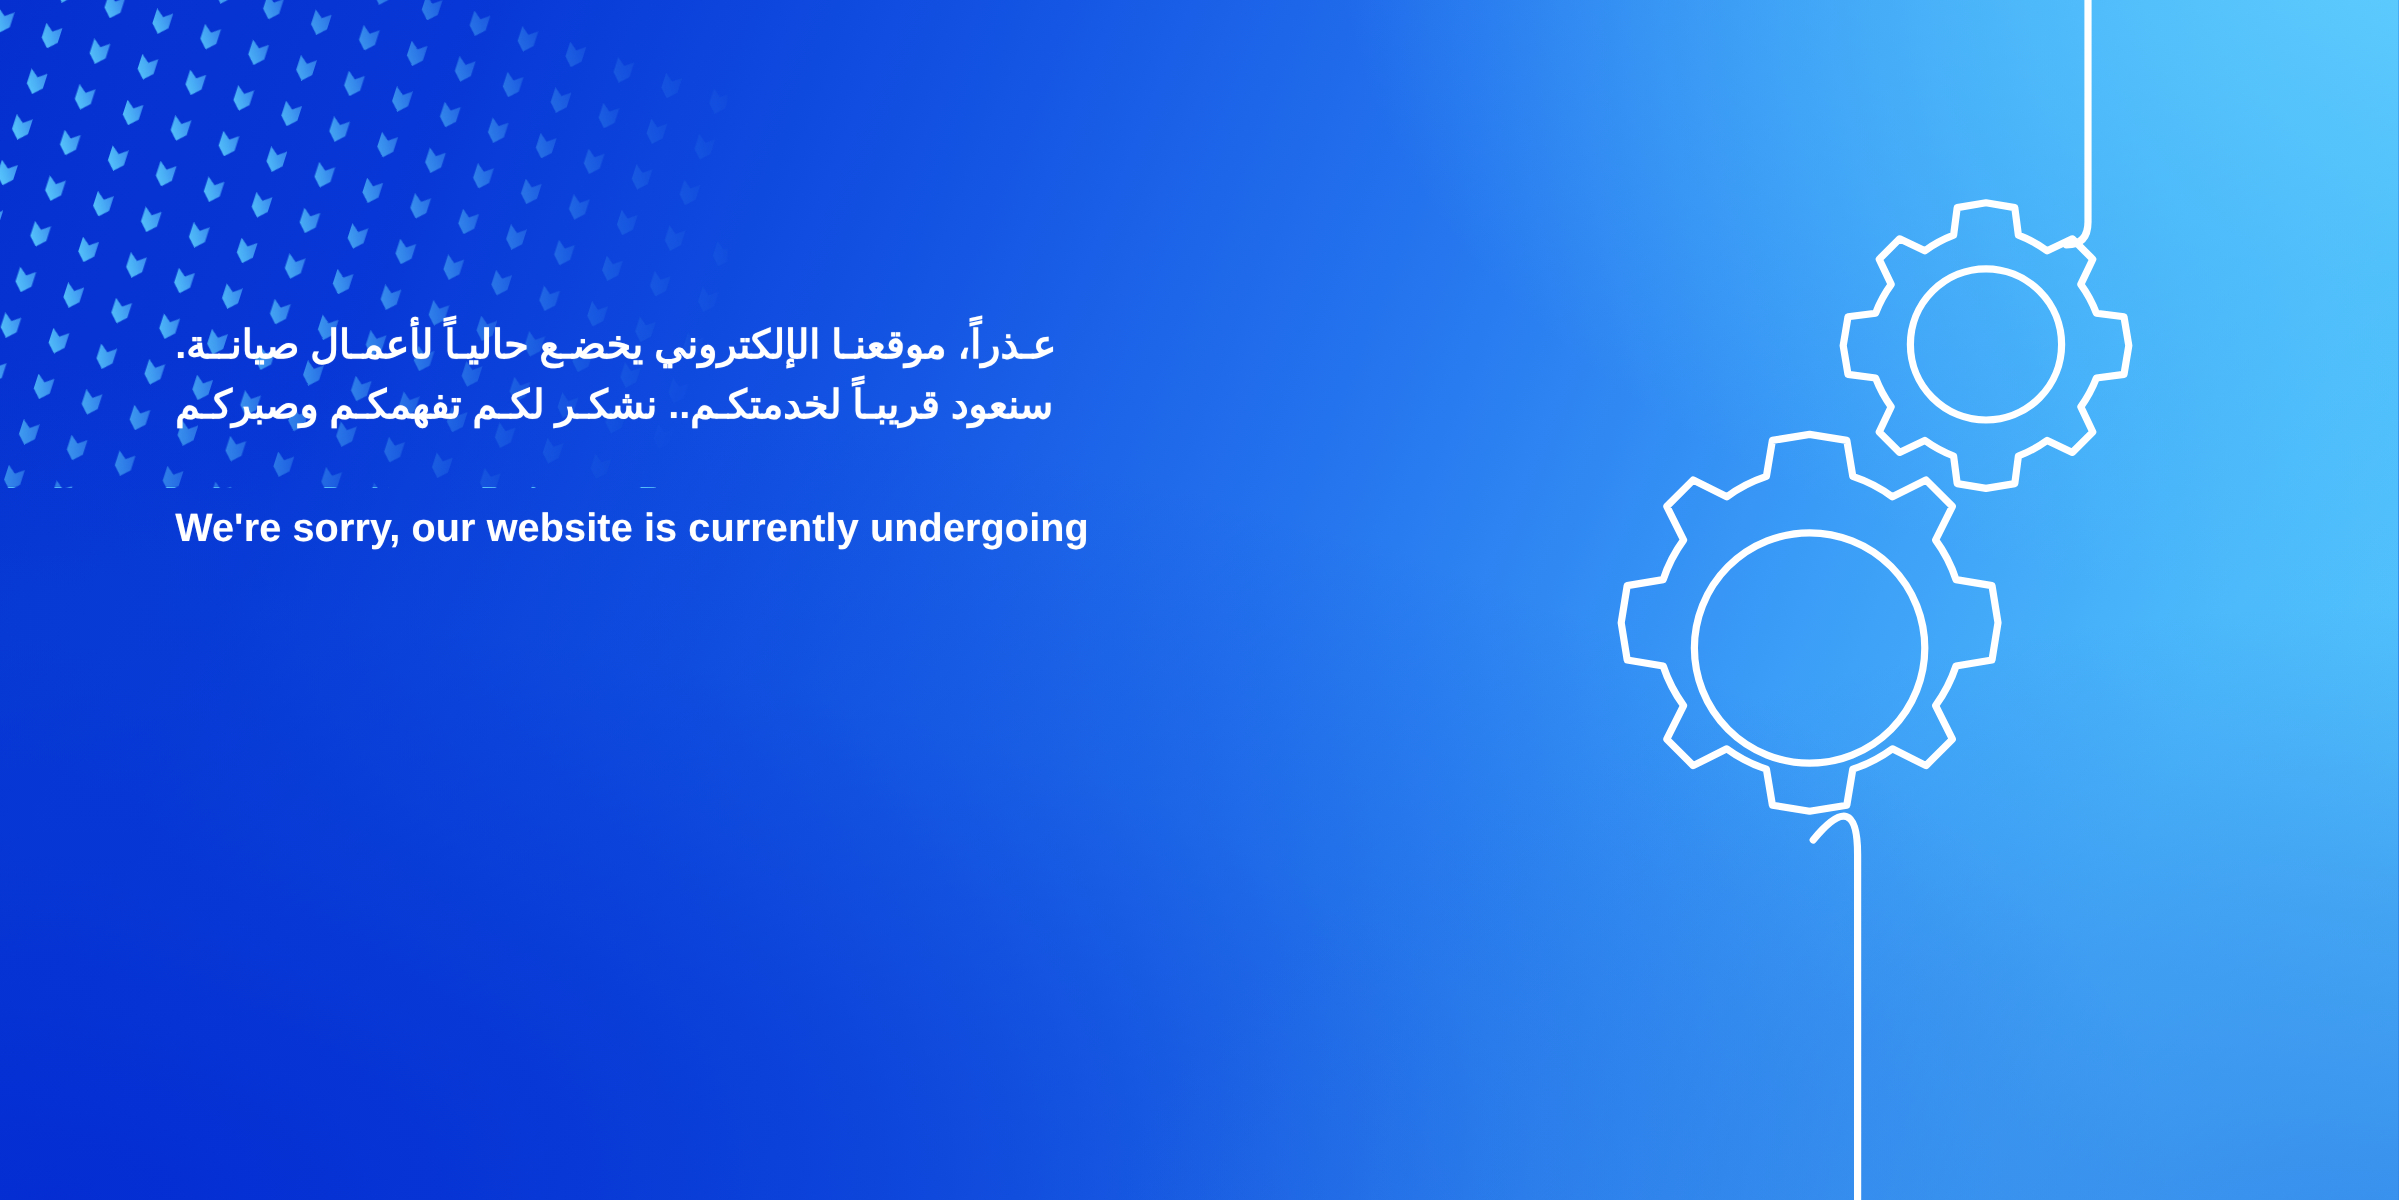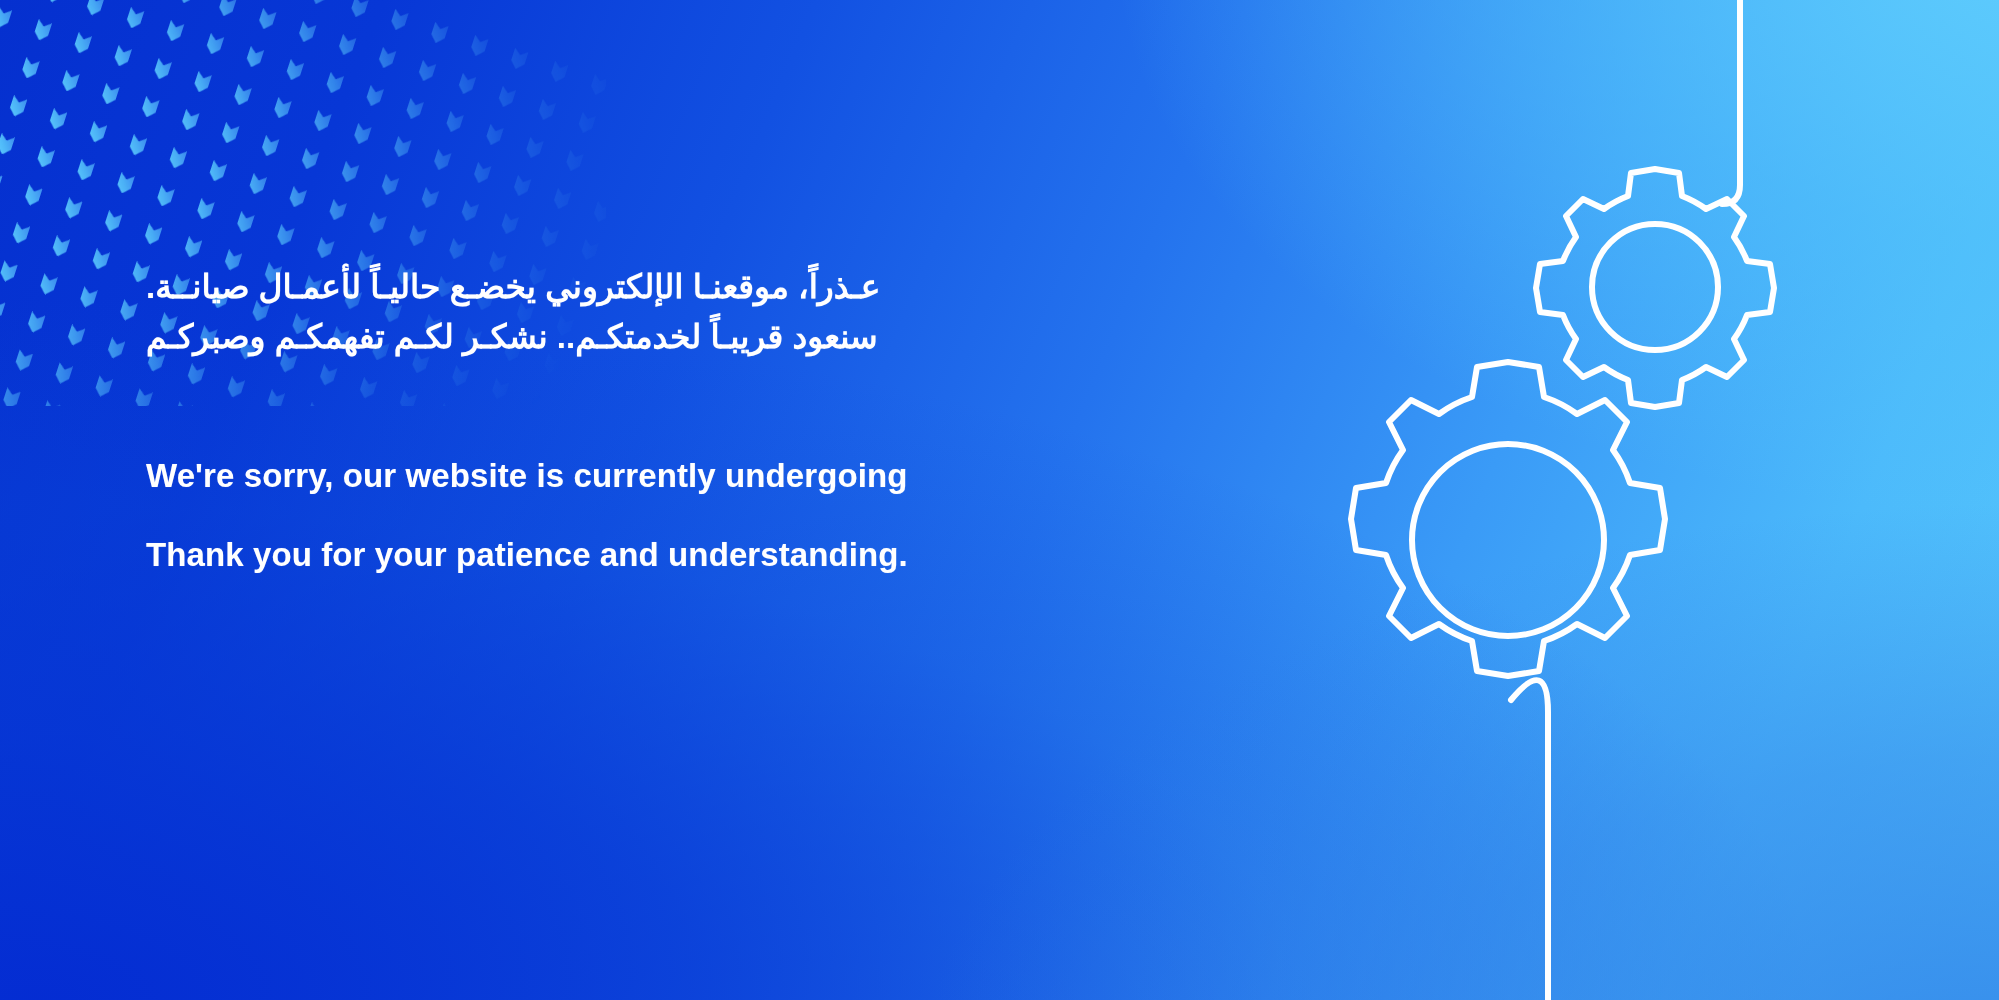--- a/index.html
+++ b/index.html
@@ -97,21 +97,21 @@
   .english {
     margin: 0;
     padding-top: 56px;
     color: #ffffff;
     font-size: 33px;
     line-height: 43px;
     font-weight: 700;
     letter-spacing: 0.1px;
     text-shadow: 0 0 1px rgba(255,255,255,0.3);
   }
-  .english .ln { display: block; white-space: nowrap; margin-top: 36px; }
+  .english .ln { display: block; white-space: nowrap; }
 </style>
 </head>
 <body>
 
 <div id="page">
 
   <div class="bg-base"></div>
   <div class="bg-tint-bl"></div>
   <div class="bg-tint-br"></div>
   <div class="bg-tint-tr"></div>
@@ -203,17 +203,16 @@
     </g>
   </svg>
 
   <div class="copy">
     <div class="arabic" lang="ar">
       <span class="ln">عـذراً، موقعنـا الإلكتروني يخضـع حاليـاً لأعمـال صيانــة.</span>
       <span class="ln">سنعود قريبـاً لخدمتكـم.. نشكـر لكـم تفهمكـم وصبركـم</span>
     </div>
     <div class="english" lang="en">
       <span class="ln">We're sorry, our website is currently undergoing</span>
-      <span class="ln">Thank you for your patience and understanding.</span>
     </div>
   </div>
 
 </div>
 
 </body></html>

